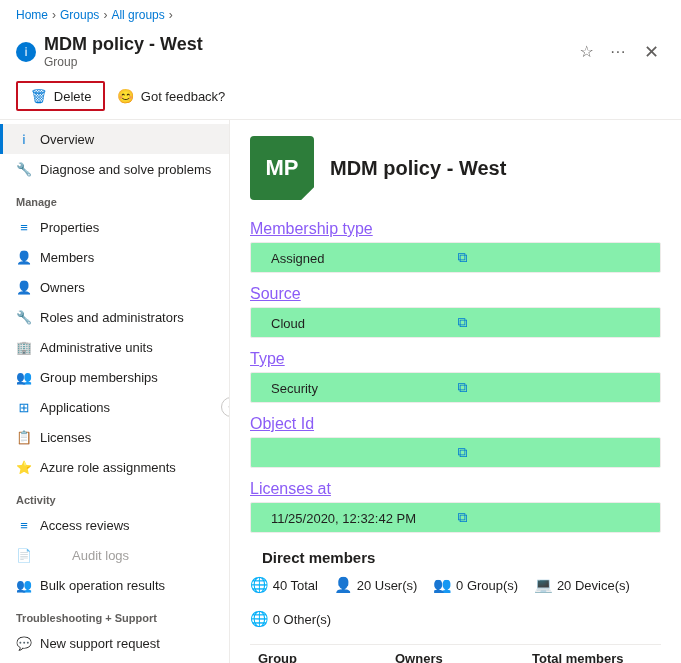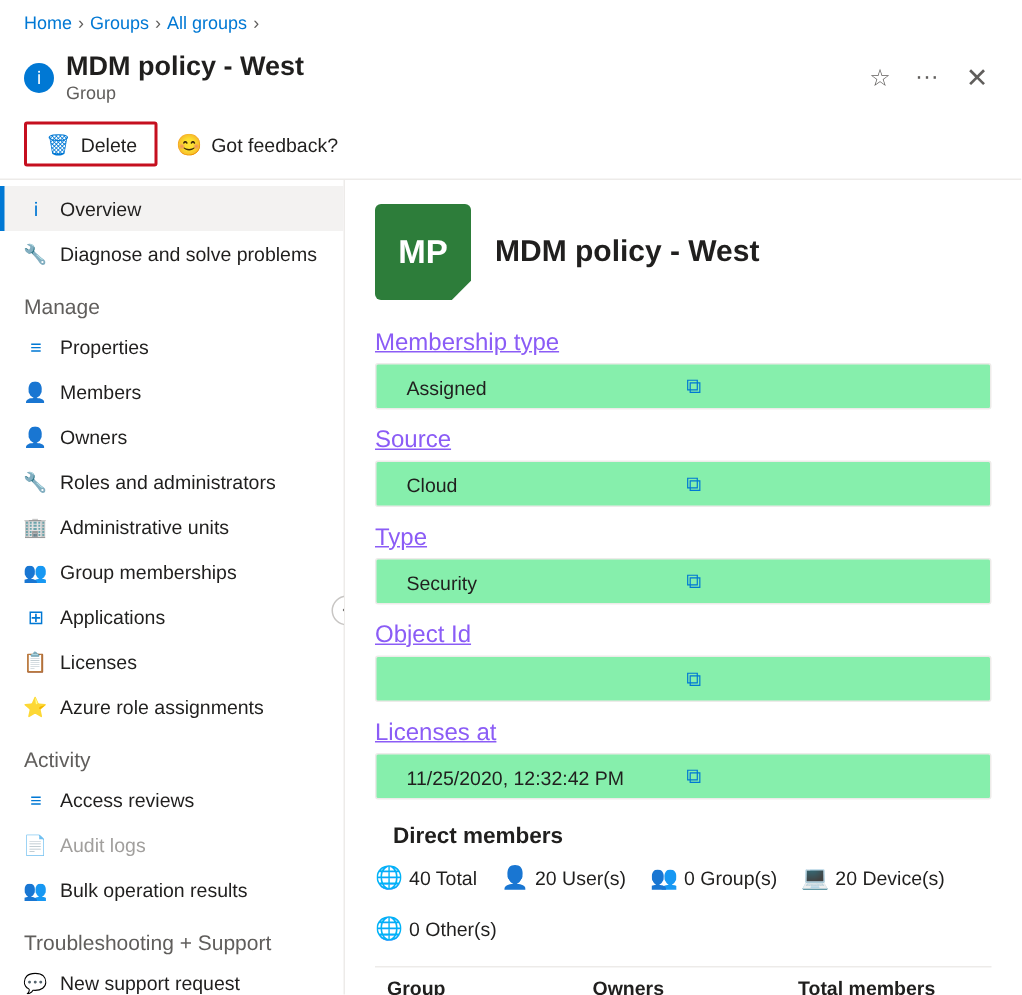--- a/index.html
+++ b/index.html
@@ -55,21 +55,21 @@
     .sidebar-item {
       display: flex; align-items: center; gap: 8px; padding: 7px 12px 7px 16px;
       cursor: pointer; font-size: 13px; color: #201f1e; position: relative;
     }
     .sidebar-item.active { background: #f3f2f1; }
     .sidebar-item.active::before {
       content: ''; position: absolute; left: 0; top: 0; bottom: 0; width: 3px; background: #0078d4;
     }
     .sidebar-icon { width: 16px; height: 16px; flex-shrink: 0; display: flex; align-items: center; justify-content: center; }
     .section-label {
-      padding: 12px 16px 4px 16px; font-size: 14px; font-weight: 400; color: #605e5c; text-transform: none;
+      padding: 12px 16px 4px 16px; font-size: 11px; font-weight: 700; color: #605e5c; text-transform: none;
     }
 
     
     .content {
       flex: 1; overflow-y: auto; padding: 16px 20px;
     }
 
     
     .group-header { display: flex; align-items: center; gap: 16px; margin-bottom: 20px; }
     .group-avatar {
@@ -213,21 +213,21 @@
     </div>
 
     <div class="section-label">Activity</div>
 
     <div class="sidebar-item">
       <span class="sidebar-icon" style="color:#0078d4;">≡</span>
       <span>Access reviews</span>
     </div>
     <div class="sidebar-item">
       <span class="sidebar-icon" style="color:#c8c6c4;">📄</span>
-      <span style="color:#a19f9d;">Audit logs</span>
+      <span style="color:#a19f9d;margin-left:32px;">Audit logs</span>
     </div>
     <div class="sidebar-item">
       <span class="sidebar-icon" style="color:#0078d4;">👥</span>
       <span>Bulk operation results</span>
     </div>
 
     <div class="section-label">Troubleshooting + Support</div>
 
     <div class="sidebar-item">
       <span class="sidebar-icon" style="color:#0078d4;">💬</span>

